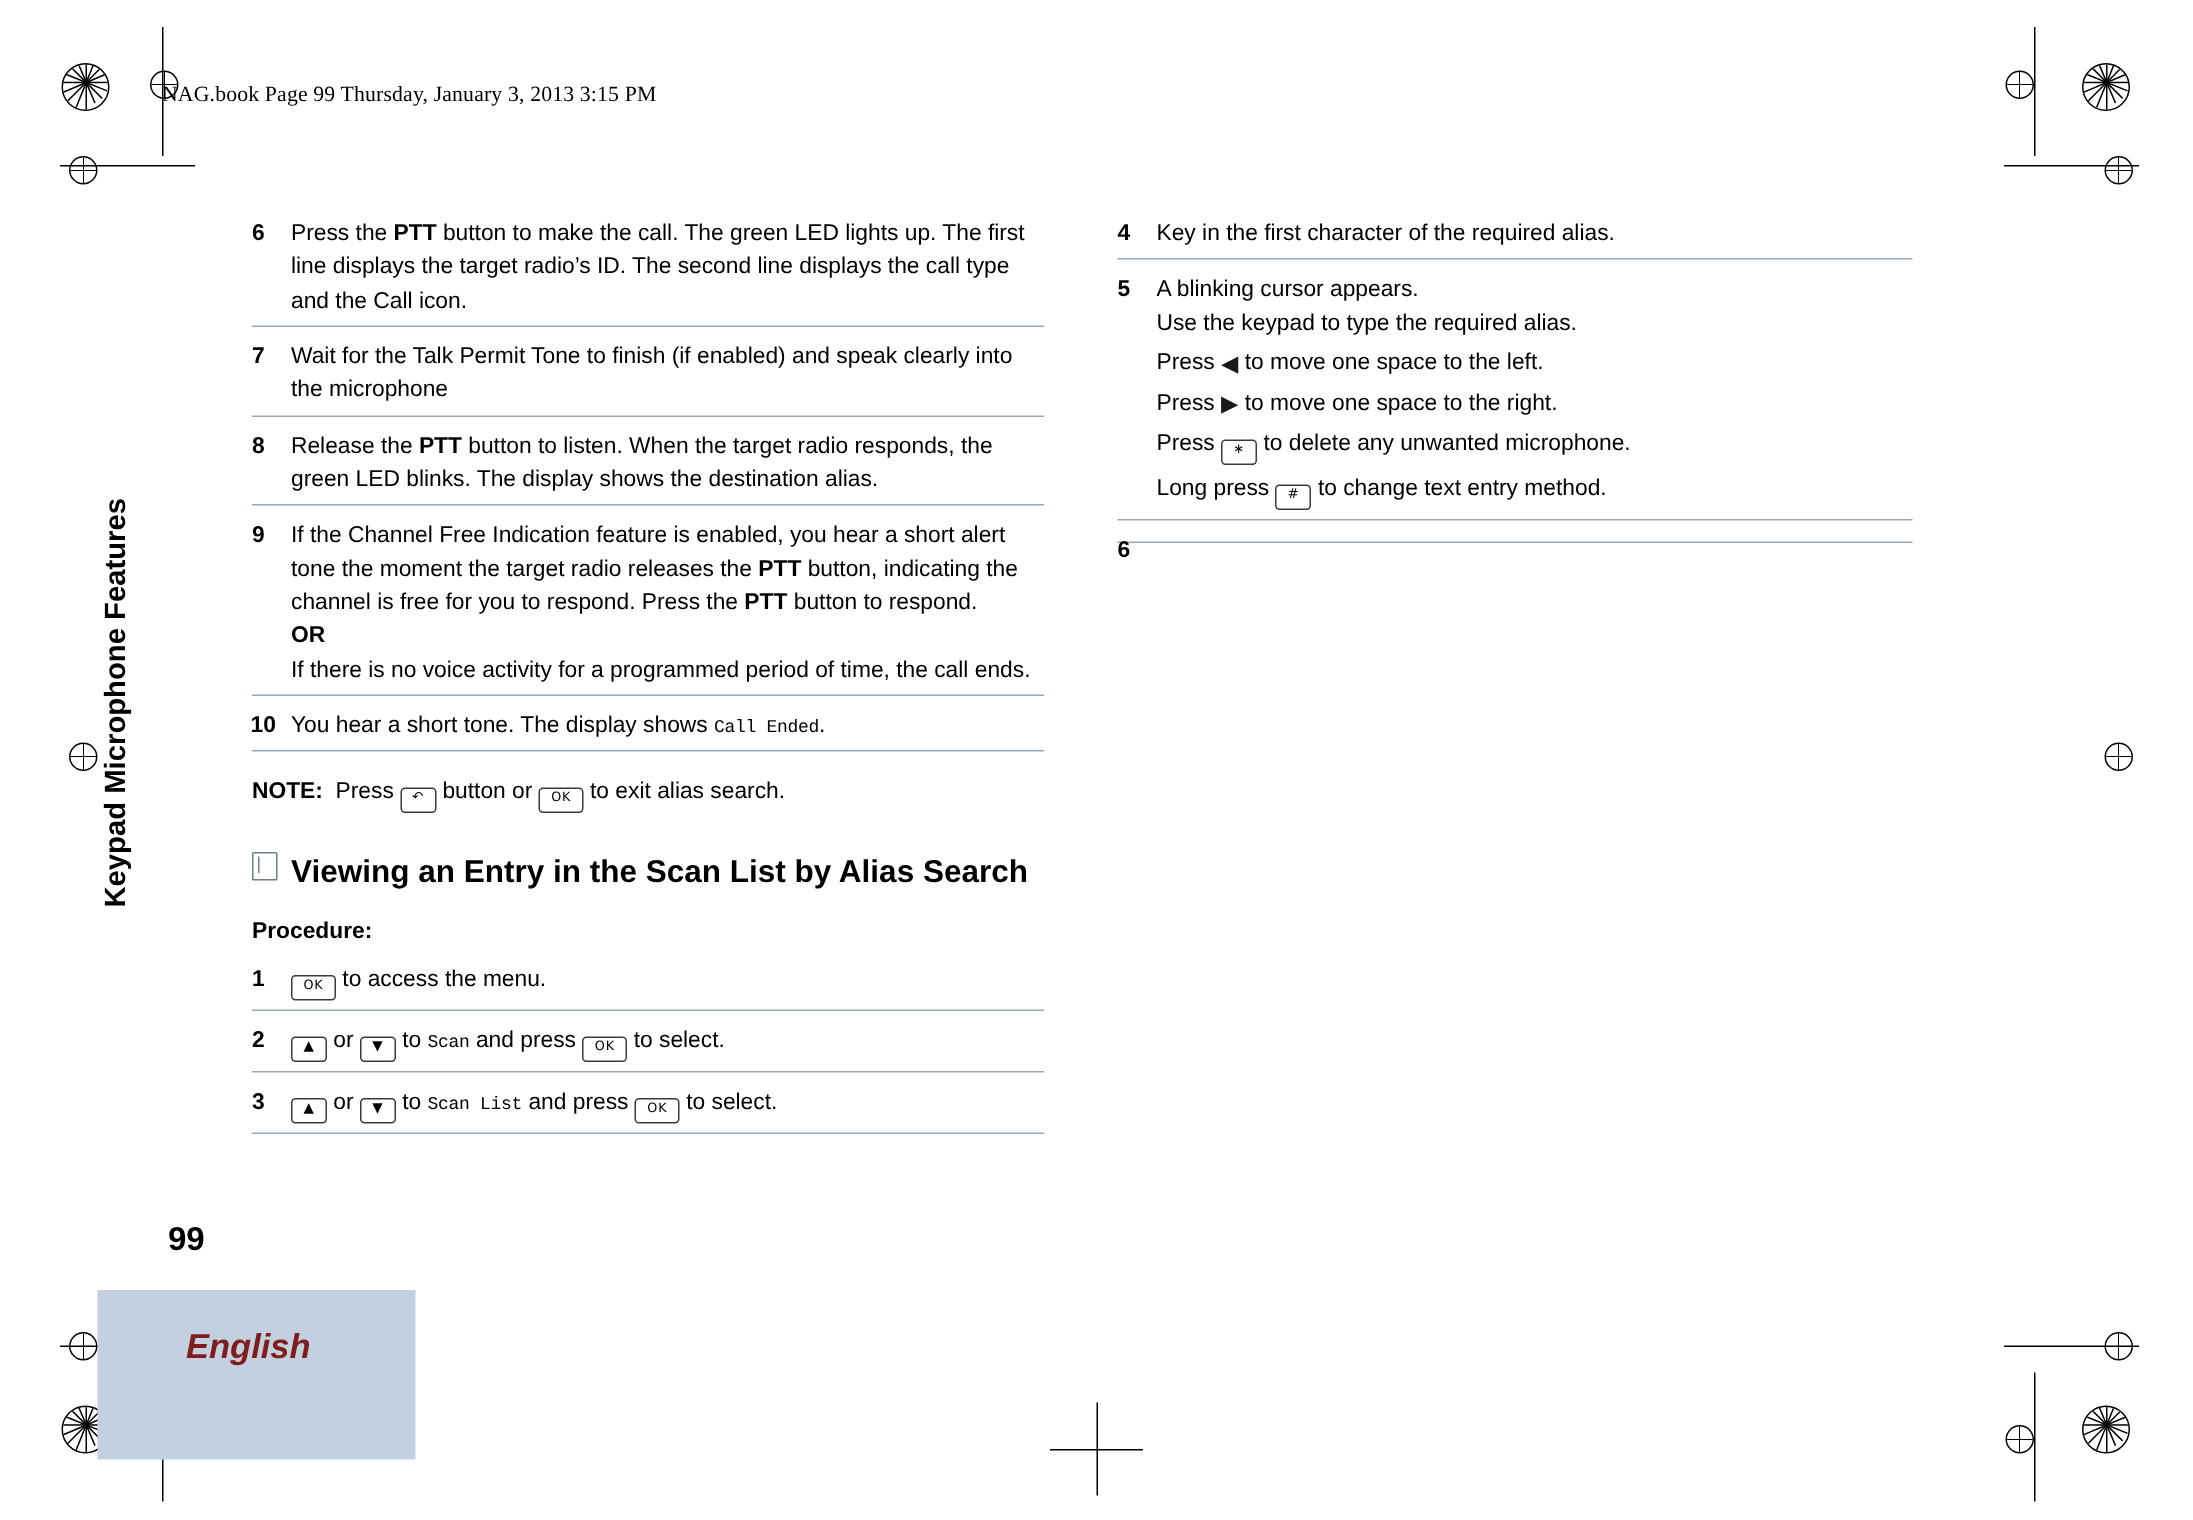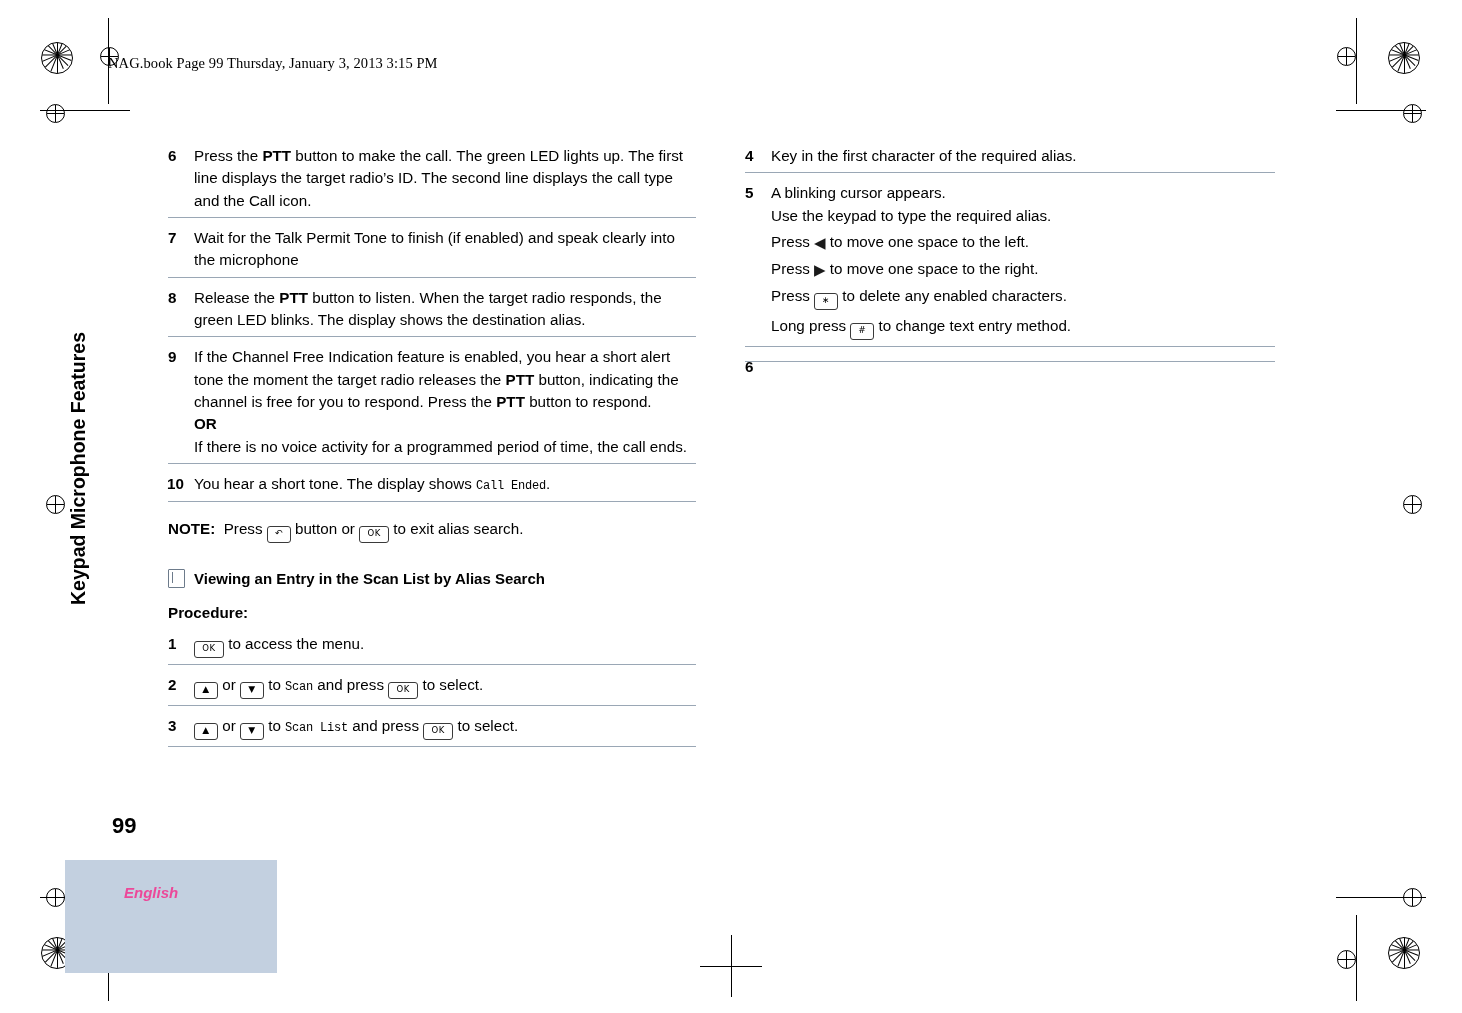--- a/index.html
+++ b/index.html
@@ -67,24 +67,24 @@
     left: 65px;
     top: 860px;
     width: 212px;
     height: 113px;
     background: #c3d0e0;
   }
   .side-tab-label {
     position: absolute;
     left: 124px;
     top: 884px;
-    font-size: 15px;
+    font-size: 23px;
     font-weight: bold;
     font-style: italic;
-    color: #ec4899;
+    color: #7f1d1d;
   }
   .vert-chapter {
     position: absolute;
     left: -67px;
     top: 457px;
     width: 290px;
     text-align: center;
     transform: rotate(-90deg);
     font-size: 19.5px;
     font-weight: bold;
@@ -136,21 +136,21 @@
   .note-row {
     position: relative;
     margin-top: 16px;
     margin-bottom: 12px;
     line-height: 1.5;
   }
   .note-label { font-weight: bold; }
 
   .sec-head {
     position: relative;
-    font-size: 15px;
+    font-size: 21px;
     font-weight: bold;
     margin-top: 24px;
     margin-bottom: 12px;
     padding-left: 26px;
   }
   .sec-head .bookicon {
     position: absolute;
     left: 0;
     top: 1px;
     width: 15px;
@@ -349,21 +349,21 @@
       <span>
         <span>A blinking cursor appears.</span><br>
         <span>Use the keypad to type the required alias.</span><br>
         <span style="display:inline-block;margin-top:4px;">
           <span>Press </span><span class="arrow-glyph">◀</span><span> to move one space to the left.</span>
         </span><br>
         <span style="display:inline-block;margin-top:4px;">
           <span>Press </span><span class="arrow-glyph">▶</span><span> to move one space to the right.</span>
         </span><br>
         <span style="display:inline-block;margin-top:4px;">
-          <span>Press </span><span class="key small">∗</span><span> to delete any enabled characters.</span>
+          <span>Press </span><span class="key small">∗</span><span> to delete any unwanted microphone.</span>
         </span><br>
         <span style="display:inline-block;margin-top:4px;">
           <span>Long press </span><span class="key small">#</span><span> to change text entry method.</span>
         </span>
       </span>
     </div>
 
     <div class="step">
       <span class="step-num">6</span>
     </div>

